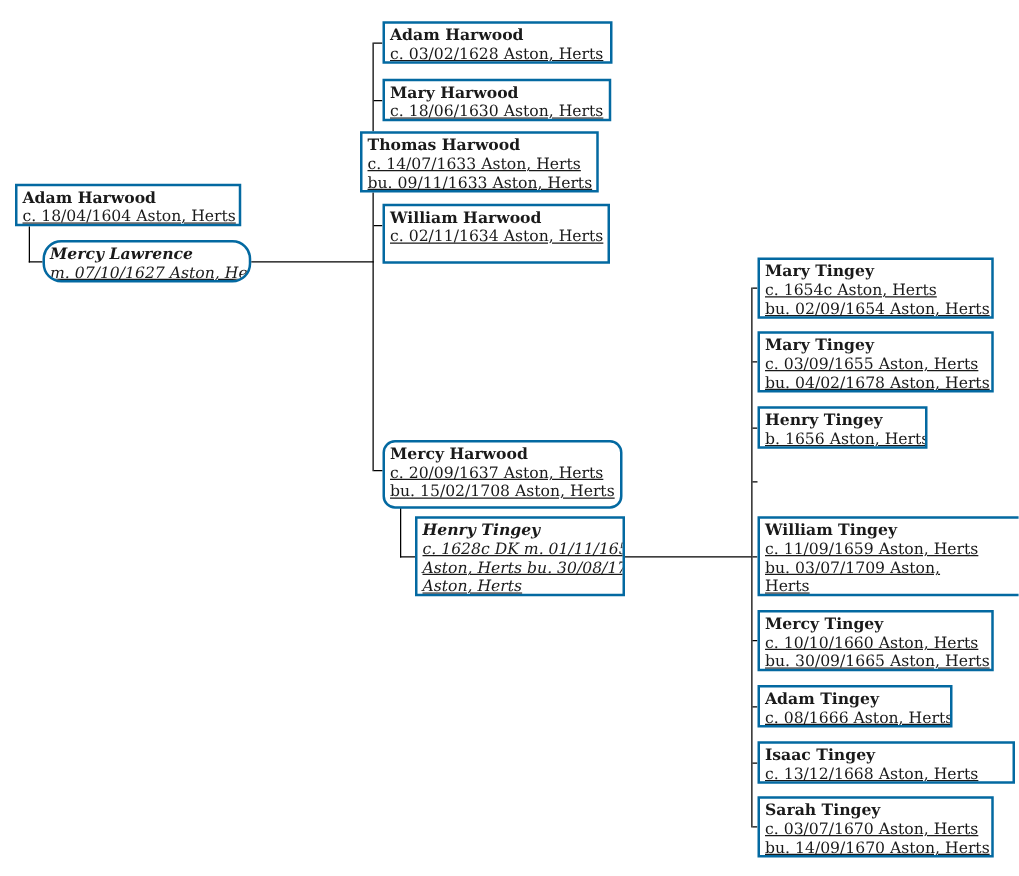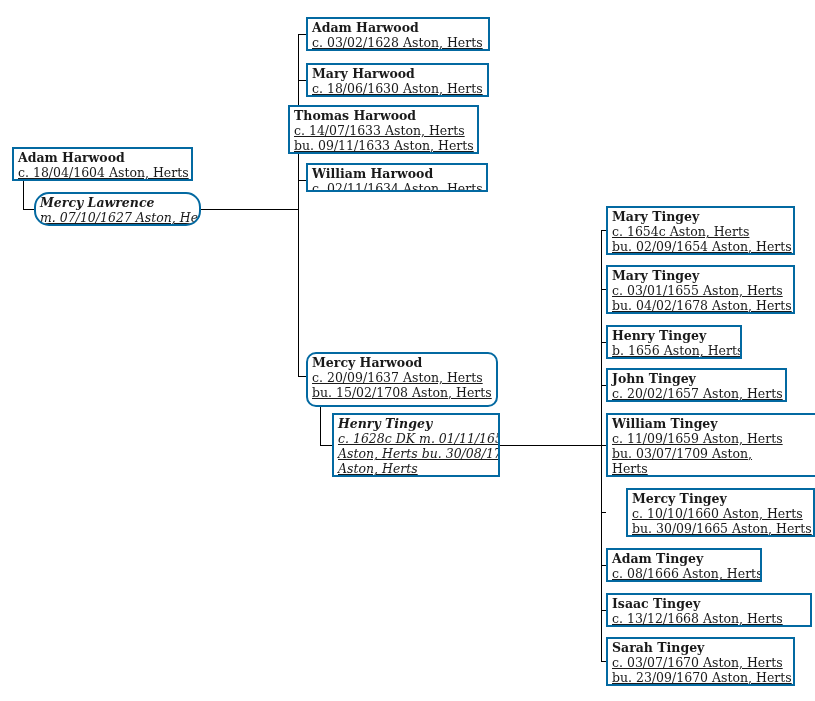--- a/index.html
+++ b/index.html
@@ -84,21 +84,21 @@
     </div>
     <div class="person-box" style="left: 306px; top: 63px; width: 183px; height: 34px;">
       <div class="person-name">Mary Harwood</div>
       <div class="person-detail">c. 18/06/1630 Aston, Herts</div>
     </div>
     <div class="person-box" style="left: 288px; top: 105px; width: 191px; height: 49px;">
       <div class="person-name">Thomas Harwood</div>
       <div class="person-detail">c. 14/07/1633 Aston, Herts</div>
       <div class="person-detail">bu. 09/11/1633 Aston, Herts</div>
     </div>
-    <div class="person-box" style="left: 306px; top: 163px; width: 182px; height: 29px;">
+    <div class="person-box" style="left: 306px; top: 163px; width: 182px; height: 48px;">
       <div class="person-name">William Harwood</div>
       <div class="person-detail">c. 02/11/1634 Aston, Herts</div>
     </div>
     <div class="person-box" style="left: 306px; top: 352px; width: 192px; height: 55px; border-radius: 10px;">
       <div class="person-name">Mercy Harwood</div>
       <div class="person-detail">c. 20/09/1637 Aston, Herts</div>
       <div class="person-detail">bu. 15/02/1708 Aston, Herts</div>
     </div>
     <div class="person-box italic" style="left: 332px; top: 413px; width: 168px; height: 64px;">
       <div class="person-name">Henry Tingey</div>
@@ -106,48 +106,44 @@
       <div class="person-detail">Aston, Herts bu. 30/08/1702</div>
       <div class="person-detail">Aston, Herts</div>
     </div>
     <div class="person-box" style="left: 606px; top: 206px; width: 189px; height: 49px;">
       <div class="person-name">Mary Tingey</div>
       <div class="person-detail">c. 1654c Aston, Herts</div>
       <div class="person-detail">bu. 02/09/1654 Aston, Herts</div>
     </div>
     <div class="person-box" style="left: 606px; top: 265px; width: 189px; height: 49px;">
       <div class="person-name">Mary Tingey</div>
-      <div class="person-detail">c. 03/01/1655 Aston, Herts</div>
+      <div class="person-detail">c. 03/09/1655 Aston, Herts</div>
       <div class="person-detail">bu. 04/02/1678 Aston, Herts</div>
     </div>
     <div class="person-box" style="left: 606px; top: 325px; width: 136px; height: 34px;">
       <div class="person-name">Henry Tingey</div>
       <div class="person-detail">b. 1656 Aston, Herts</div>
-    </div>
-    <div class="person-box" style="left: 606px; top: 368px; width: 181px; height: 34px;">
-      <div class="person-name">John Tingey</div>
-      <div class="person-detail">c. 20/02/1657 Aston, Herts</div>
     </div>
     <div class="person-box" style="left: 606px; top: 413px; width: 216px; height: 64px;">
       <div class="person-name">William Tingey</div>
       <div class="person-detail">c. 11/09/1659 Aston, Herts</div>
       <div class="person-detail">bu. 03/07/1709 Aston,</div>
       <div class="person-detail">Herts</div>
     </div>
-    <div class="person-box" style="left: 606px; top: 488px; width: 189px; height: 49px; margin-left: 20px;">
+    <div class="person-box" style="left: 606px; top: 488px; width: 189px; height: 49px;">
       <div class="person-name">Mercy Tingey</div>
       <div class="person-detail">c. 10/10/1660 Aston, Herts</div>
       <div class="person-detail">bu. 30/09/1665 Aston, Herts</div>
     </div>
     <div class="person-box" style="left: 606px; top: 548px; width: 156px; height: 34px;">
       <div class="person-name">Adam Tingey</div>
       <div class="person-detail">c. 08/1666 Aston, Herts</div>
     </div>
     <div class="person-box" style="left: 606px; top: 593px; width: 206px; height: 34px;">
       <div class="person-name">Isaac Tingey</div>
       <div class="person-detail">c. 13/12/1668 Aston, Herts</div>
     </div>
     <div class="person-box" style="left: 606px; top: 637px; width: 189px; height: 49px;">
       <div class="person-name">Sarah Tingey</div>
       <div class="person-detail">c. 03/07/1670 Aston, Herts</div>
-      <div class="person-detail">bu. 23/09/1670 Aston, Herts</div>
+      <div class="person-detail">bu. 14/09/1670 Aston, Herts</div>
     </div>
   </div>
 
 </body></html>

